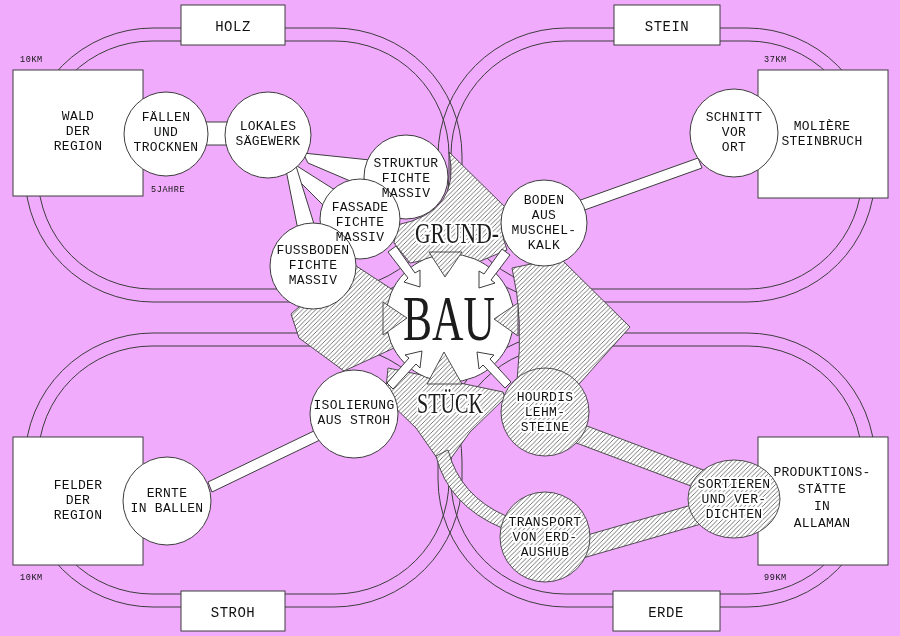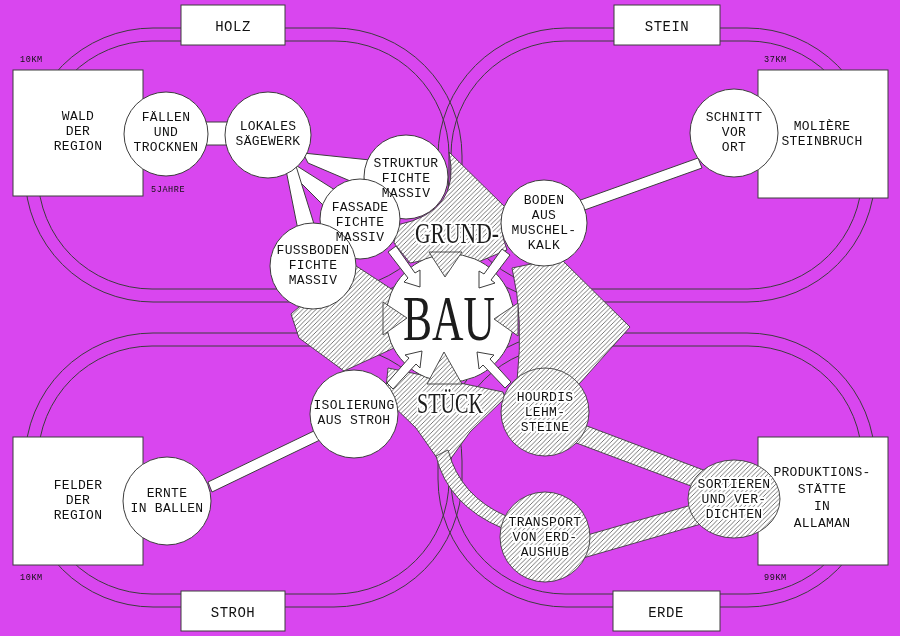--- a/index.html
+++ b/index.html
@@ -1,16 +1,16 @@
 <!DOCTYPE html>
 <html><head>
 <meta charset="utf-8">
 <style>
   html,body { margin:0; padding:0; background:#fff; }
-  .stage { width:900px; height:636px; position:relative; background:#d946ef; overflow:hidden; }
+  .stage { width:900px; height:636px; position:relative; background:#f0abfc; overflow:hidden; }
   svg { display:block; }
   text { user-select:none; }
   .mono { font-family:"Liberation Mono", monospace; font-size:13px; fill:#111; text-anchor:middle; letter-spacing:0.3px; }
   .mono-halo { font-family:"Liberation Mono", monospace; font-size:13px; fill:#111; text-anchor:middle; letter-spacing:0.3px;
                stroke:#fff; stroke-width:4px; paint-order:stroke; stroke-linejoin:round; }
   .loop-label { font-family:"Liberation Mono", monospace; font-size:14px; fill:#111; text-anchor:middle; letter-spacing:0.5px; }
   .km { font-family:"Liberation Mono", monospace; font-size:8.5px; fill:#111; text-anchor:start; letter-spacing:0.6px; }
   .serif-big { font-family:"Liberation Serif", serif; font-size:64px; fill:#1c1c1c; text-anchor:middle; }
   .serif-mid { font-family:"Liberation Serif", serif; font-size:30px; fill:#1c1c1c; text-anchor:middle;
                stroke:#fff; stroke-width:5px; paint-order:stroke; stroke-linejoin:round; }

